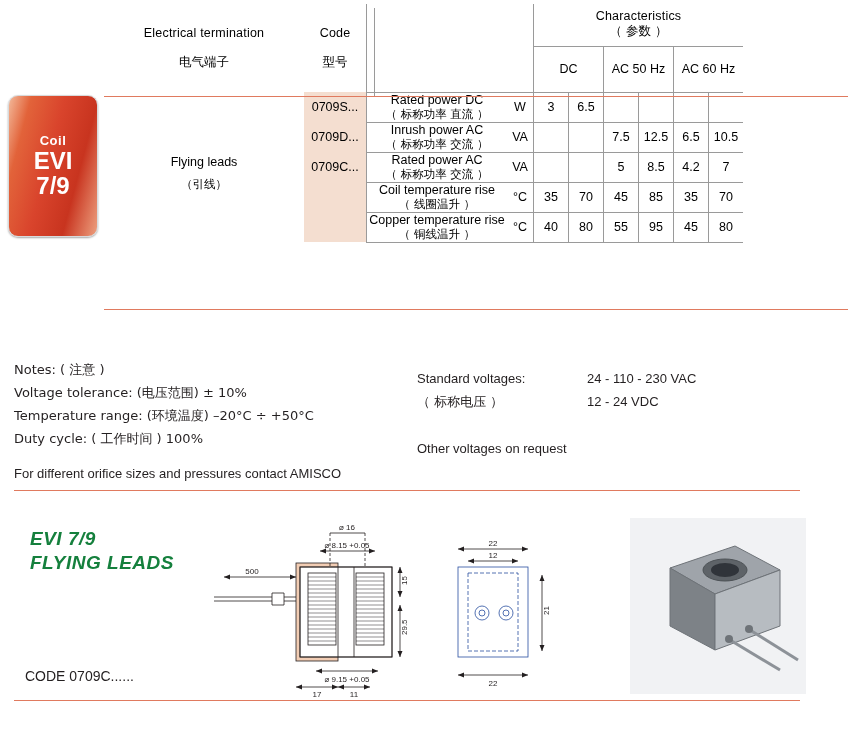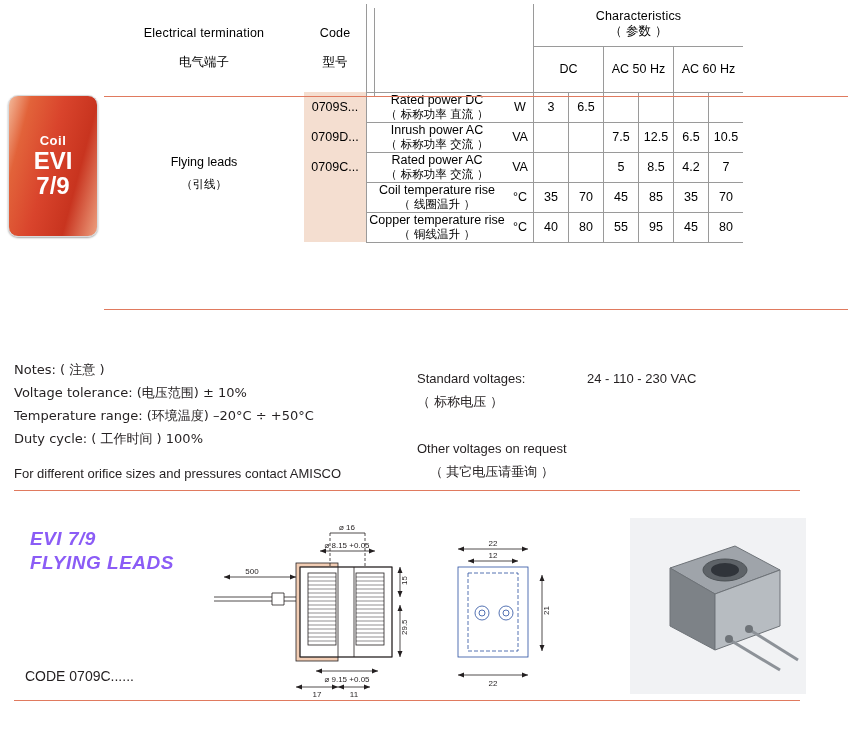--- a/index.html
+++ b/index.html
@@ -91,21 +91,21 @@
   .notes .extra{margin-top:12px;}
   .volt{position:absolute;left:417px;top:367px;font-size:13px;line-height:23px;}
   .volt .vals{position:absolute;left:170px;top:0;white-space:nowrap;}
   .volt .sub{font-family:"DejaVu Sans",sans-serif;}
   .volt-row2{position:absolute;left:417px;top:437px;font-size:13px;line-height:23px;text-align:center;}
 
   .rule{position:absolute;left:14px;top:490px;width:786px;height:1px;background:#e07a5f;}
   .rule2{position:absolute;left:14px;top:700px;width:786px;height:1px;background:#e07a5f;}
 
   
-  .sect-title{position:absolute;left:30px;top:528px;color:#8b5cf6;font-weight:bold;}
+  .sect-title{position:absolute;left:30px;top:528px;color:#15803d;font-weight:bold;}
   .sect-title .t1{font-size:19px;font-style:italic;letter-spacing:.5px;}
   .sect-title .t2{font-size:19px;font-style:italic;letter-spacing:.5px;margin-top:2px;}
   .code-label{position:absolute;left:25px;top:668px;font-size:14px;color:#231f20;}
 
   .photo-panel{position:absolute;left:630px;top:518px;width:176px;height:176px;background:#f1f2f4;}
 
   .dwg{position:absolute;left:200px;top:515px;width:430px;height:185px;}
   .dimtxt{font-size:8px;fill:#231f20;font-family:"Liberation Sans",sans-serif;}
 </style>
 </head>
@@ -235,25 +235,25 @@
     <div class="cnx">Temperature range: (环境温度) –20°C ÷ +50°C</div>
     <div class="cnx">Duty cycle: ( 工作时间 )        100%</div>
     <div class="extra">For different orifice sizes and pressures contact AMISCO</div>
   </div>
 
   <div class="volt">
     <div>Standard voltages:</div>
     <div class="sub">（ 标称电压 ）</div>
     <div class="vals">
       <div>24 - 110 - 230 VAC</div>
+      <div>12 - 24 VDC</div>
     </div>
   </div>
   <div class="volt-row2">
     <div>Other voltages on request</div>
-    <div class="sub">（ 其它电压请垂询 ）</div>
   </div>
 
   <div class="rule"></div>
 
   <div class="sect-title">
     <div class="t1">EVI 7/9</div>
     <div class="t2">FLYING LEADS</div>
   </div>
   <div class="code-label">CODE 0709C......</div>
 

